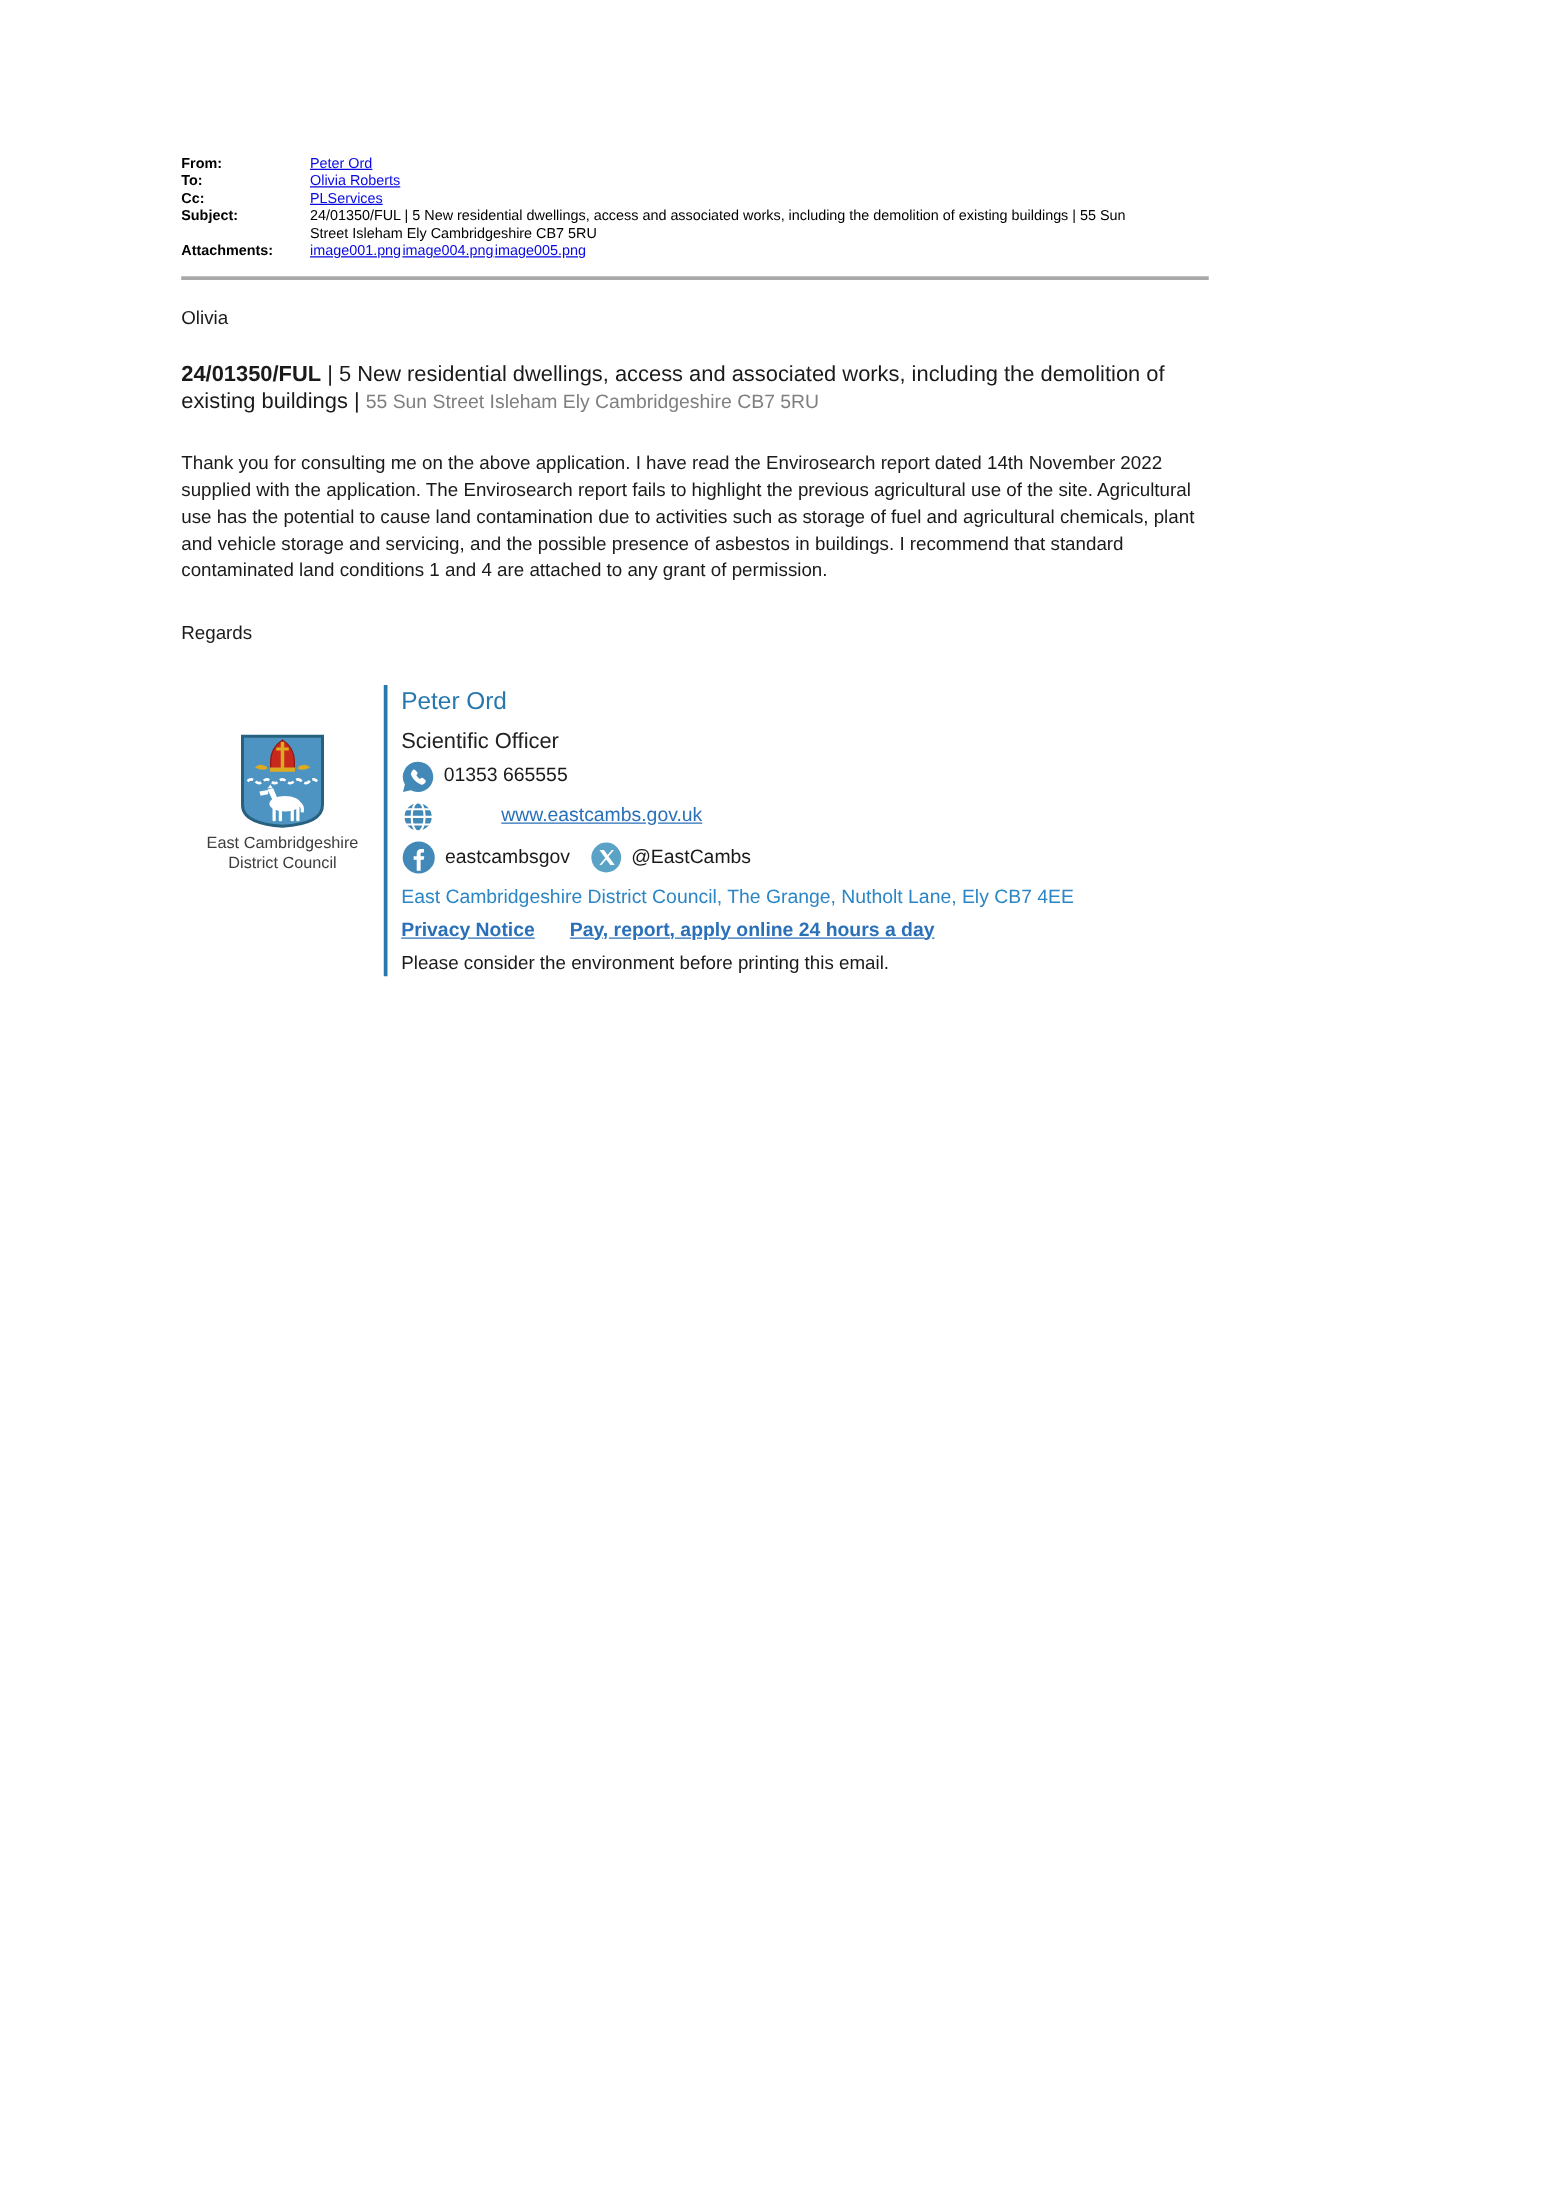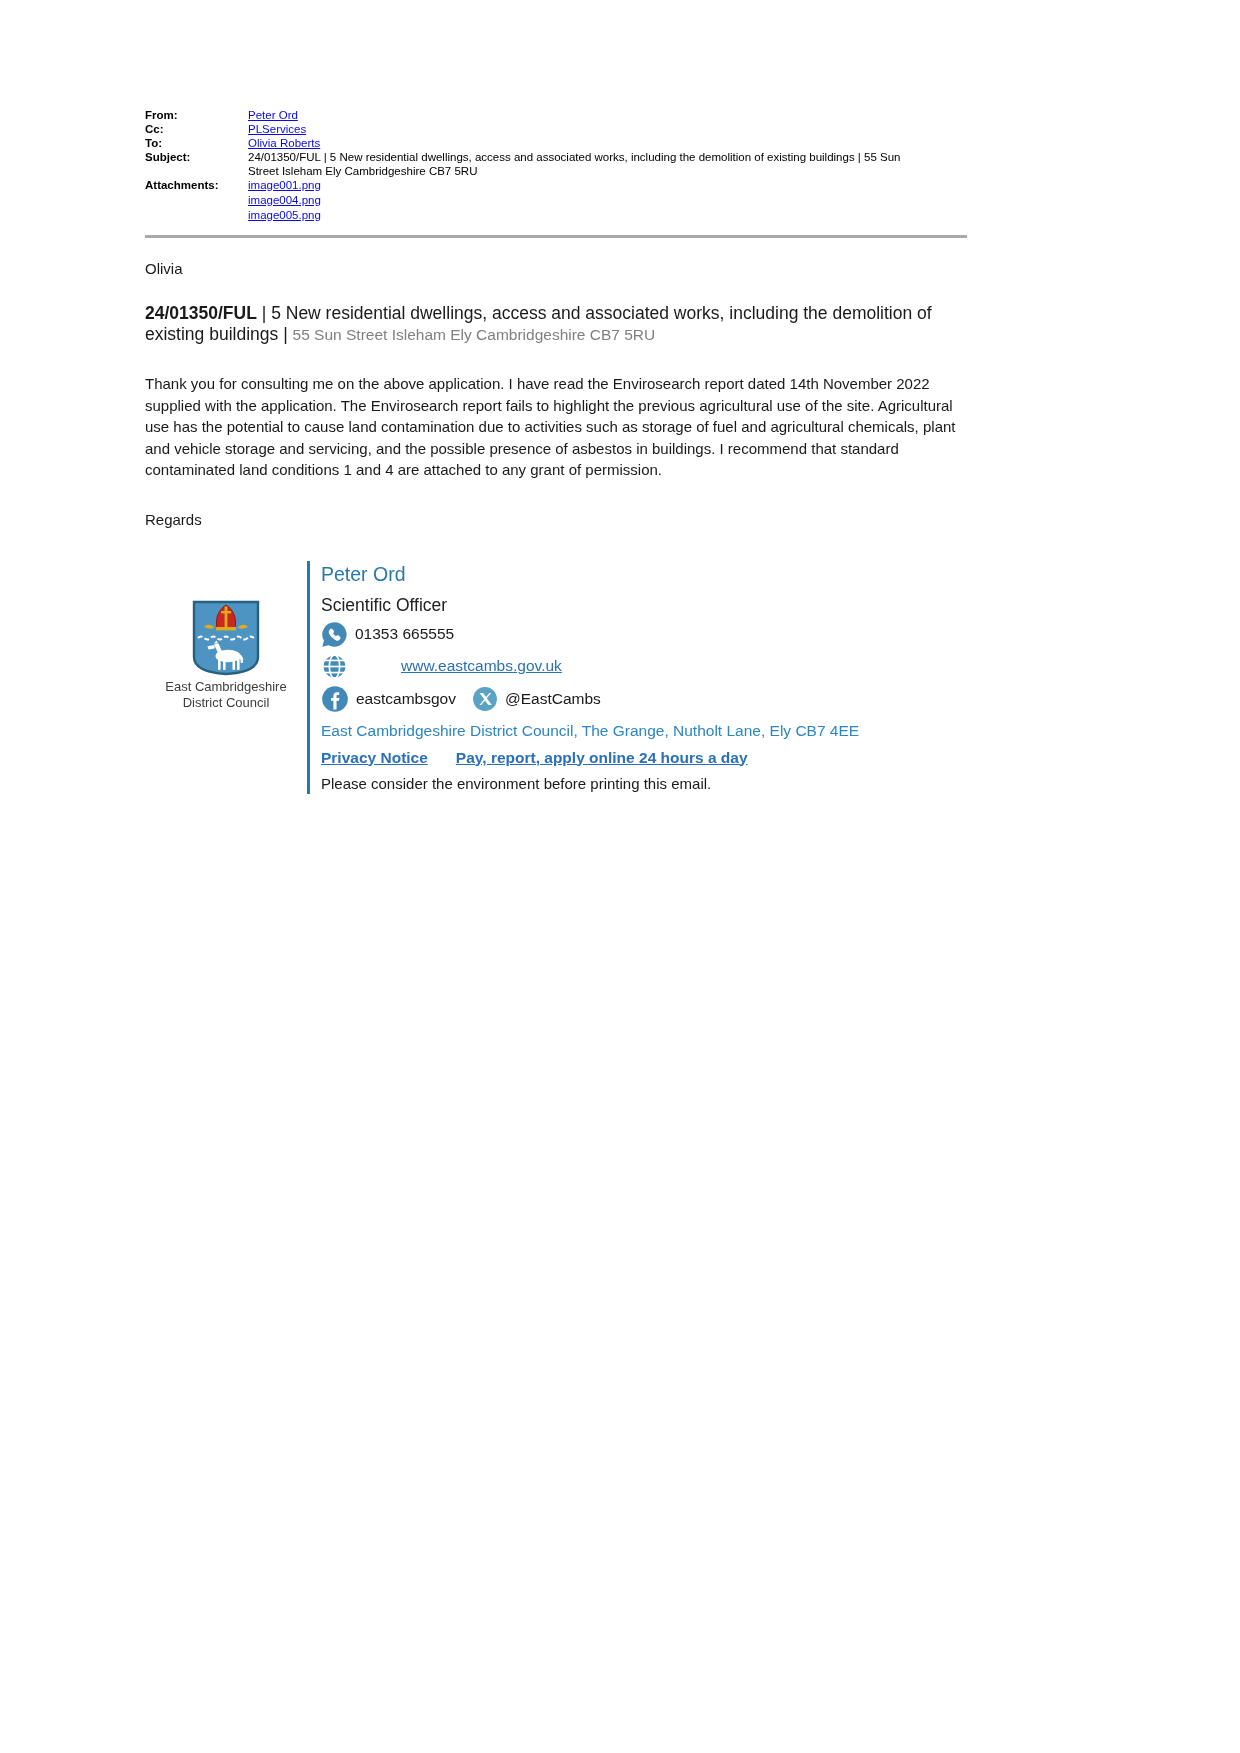--- a/index.html
+++ b/index.html
@@ -2,29 +2,29 @@
 <html><head>
 <meta charset="utf-8">
 <style>
   html, body { margin: 0; padding: 0; background: #ffffff; }
   body {
     width: 1240px; height: 1753px; position: relative;
     font-family: "Liberation Sans", sans-serif;
     color: #1a1a1a;
     -webkit-font-smoothing: antialiased;
   }
-  .content { position: absolute; left: 145px; top: 108px; width: 822px; }
+  .content { position: absolute; left: 145px; top: 124px; width: 822px; }
 
   
   .hdr { font-size: 11.5px; line-height: 14px; color: #000; }
   .hdr-row { display: flex; align-items: flex-start; margin-bottom: 0; }
   .hdr-label { width: 103px; font-weight: bold; flex: none; }
   .hdr-value { flex: 1; max-width: 668px; }
   .hdr a, .att-link { color: #0a0ae0; text-decoration: underline; cursor: pointer; }
-  .att-list { display: flex; flex-direction: column; gap: 1px; }
+  .att-list { display: flex; flex-direction: row; gap: 1px; }
   .divider { height: 3px; background: #a9a9a9; margin-top: 13px; width: 822px; }
 
   
   .greeting { margin: 22px 0 0 0; font-size: 15px; color: #1a1a1a; }
   .heading { margin: 26px 0 0 0; font-size: 17.5px; line-height: 21px; color: #1a1a1a; }
   .heading .ref { font-weight: bold; }
   .heading .addr { color: #7f7f7f; font-size: 15.5px; }
   .para { margin: 28px 0 0 0; font-size: 15px; line-height: 21.5px; color: #1a1a1a; }
   .closing { margin: 30px 0 0 0; font-size: 15px; color: #1a1a1a; }
 
@@ -51,26 +51,26 @@
 <body>
 
 <div class="content">
 
   <div class="hdr">
     <div class="hdr-row">
       <span class="hdr-label">From:</span>
       <span class="hdr-value"><a>Peter Ord</a></span>
     </div>
     <div class="hdr-row">
+      <span class="hdr-label">To:</span>
+      <span class="hdr-value"><a>Olivia Roberts</a></span>
+    </div>
+    <div class="hdr-row">
       <span class="hdr-label">Cc:</span>
       <span class="hdr-value"><a>PLServices</a></span>
-    </div>
-    <div class="hdr-row">
-      <span class="hdr-label">To:</span>
-      <span class="hdr-value"><a>Olivia Roberts</a></span>
     </div>
     <div class="hdr-row">
       <span class="hdr-label">Subject:</span>
       <span class="hdr-value">24/01350/FUL | 5 New residential dwellings, access and associated works, including the demolition of existing buildings | 55 Sun Street Isleham Ely Cambridgeshire CB7 5RU</span>
     </div>
     <div class="hdr-row">
       <span class="hdr-label">Attachments:</span>
       <span class="hdr-value att-list">
         <a class="att-link">image001.png</a>
         <a class="att-link">image004.png</a>

